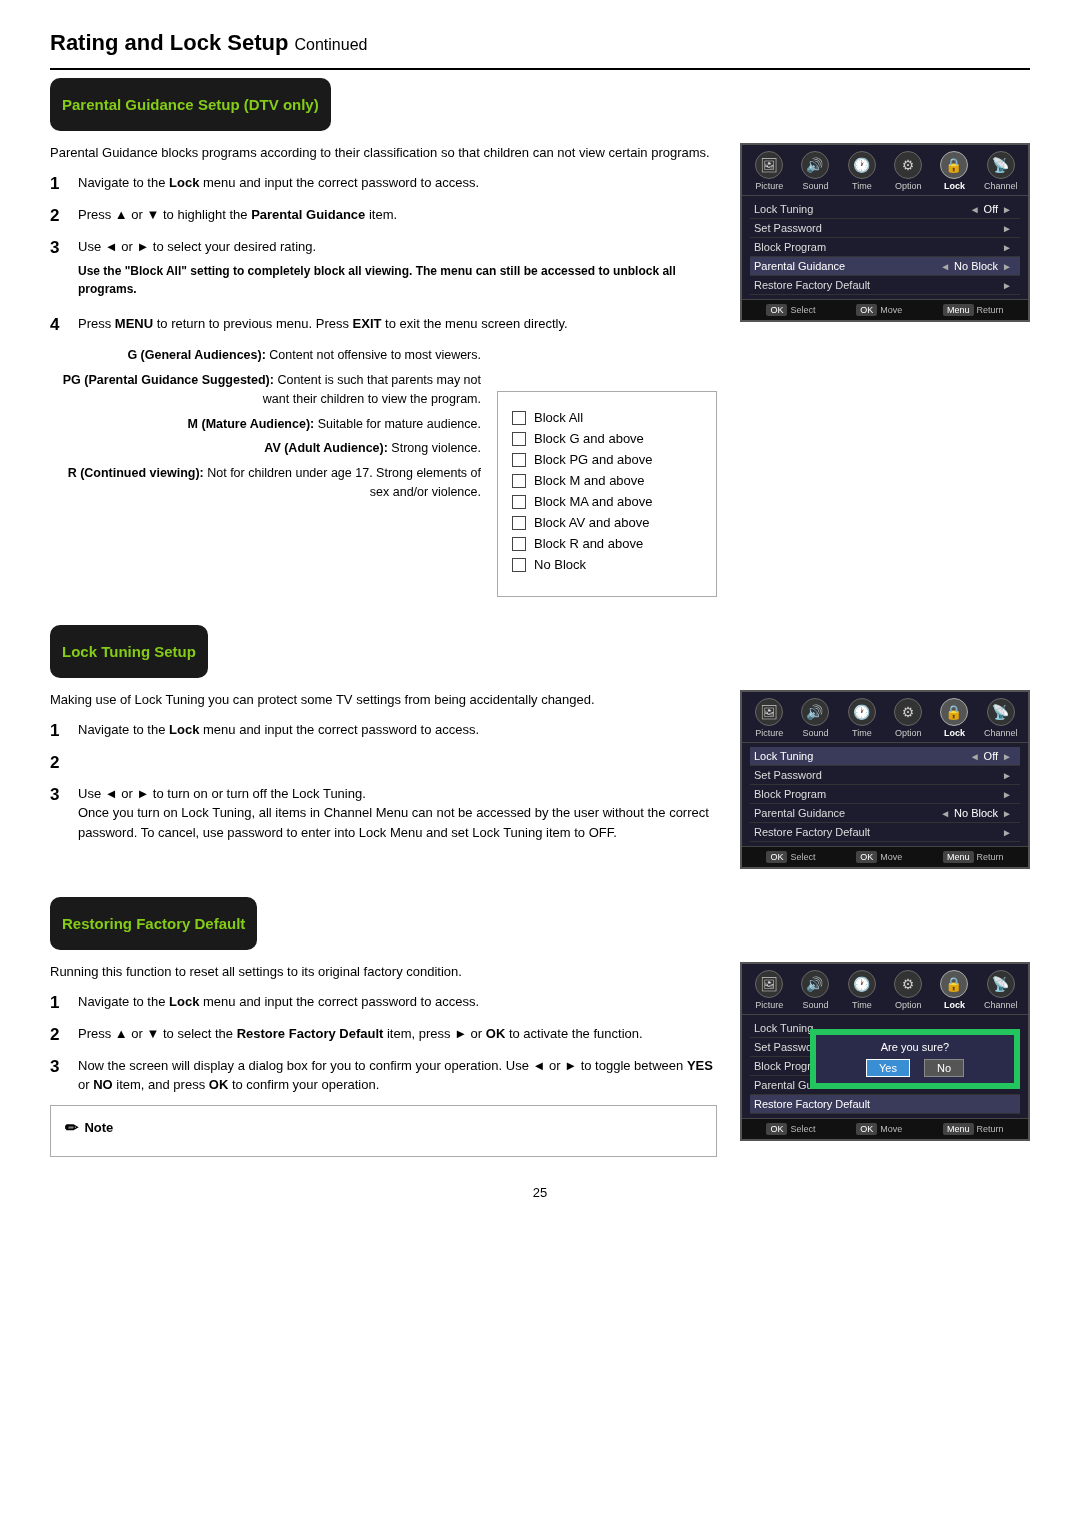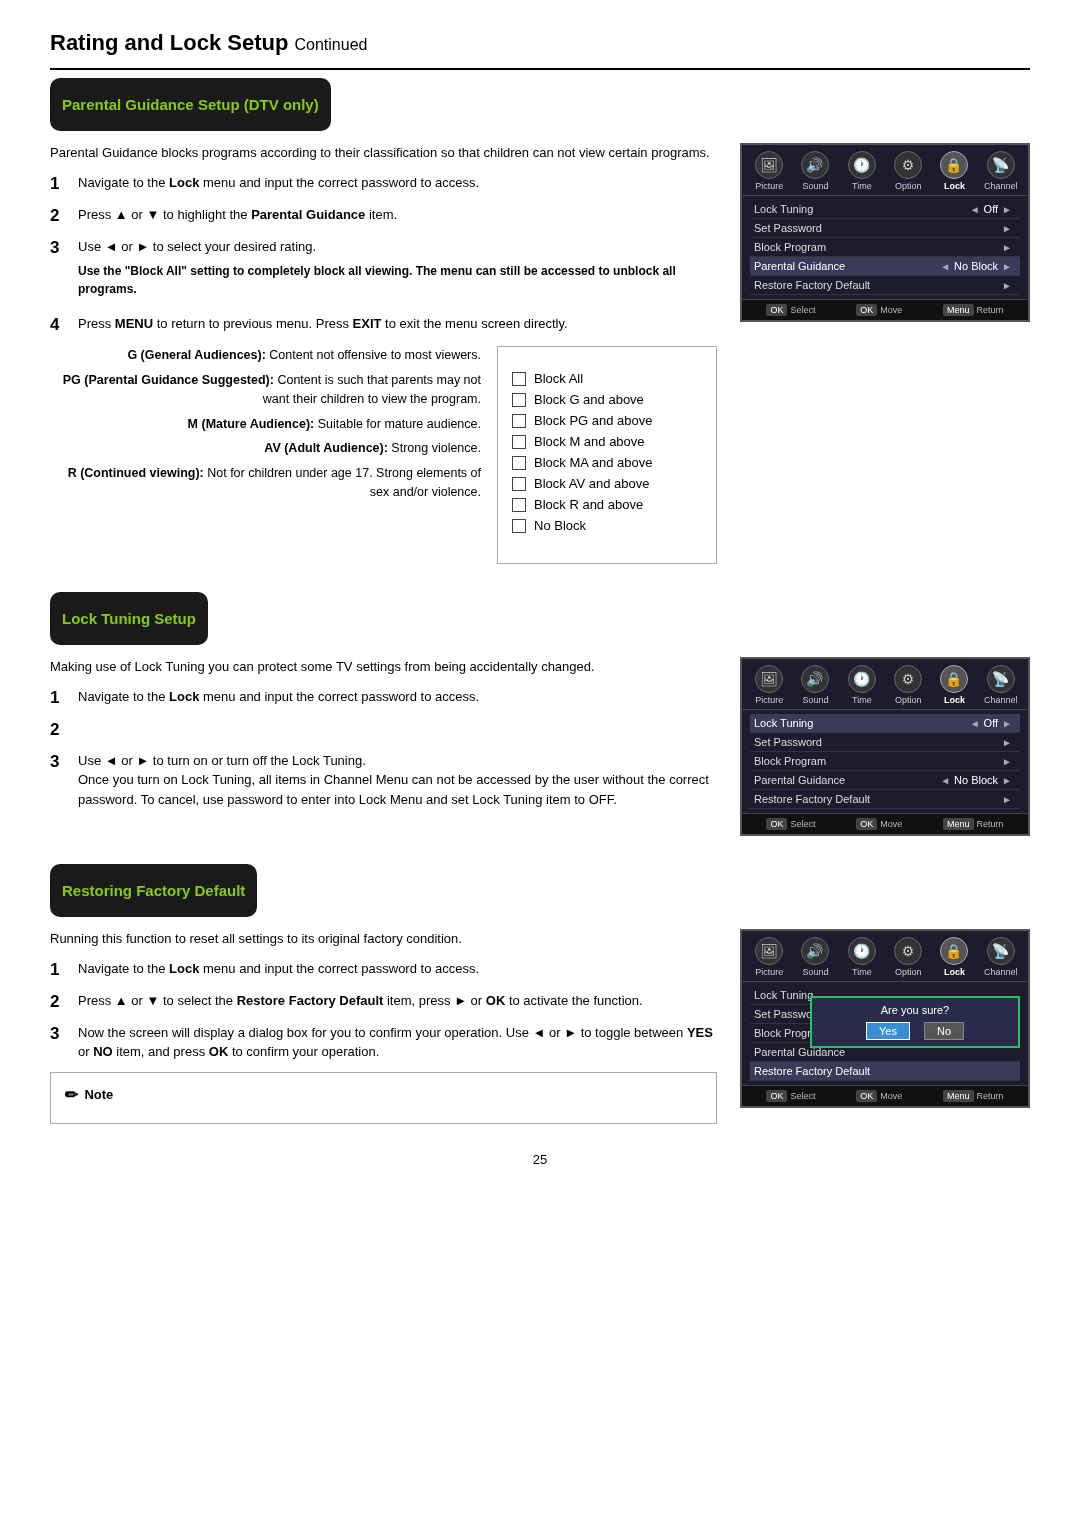--- a/index.html
+++ b/index.html
@@ -106,22 +106,23 @@
       font-size: 12.5px;
       line-height: 1.5;
     }
     .ratings-desc p { margin-bottom: 6px; }
     .ratings-desc b { font-weight: bold; }
 
     
     .ratings-panel {
       width: 220px;
       border: 1px solid #aaa;
-      padding: 24px 14px;
+      padding: 18px 14px;
       font-size: 13px;
+      margin-top: 45px;
     }
     .rating-item {
       display: flex;
       align-items: center;
       gap: 8px;
       margin-bottom: 6px;
     }
     .rating-checkbox {
       width: 14px;
       height: 14px;
@@ -588,21 +589,21 @@
             <div class="tv-menu-row">
               <span class="row-label">Block Program</span>
             </div>
             <div class="tv-menu-row">
               <span class="row-label">Parental Guidance</span>
             </div>
             <div class="tv-menu-row highlighted">
               <span class="row-label">Restore Factory Default</span>
             </div>
 
-            <div style="position:absolute; top:10px; left:60px; right:0px; z-index:10; background:#2a2a4a; border:2px solid #22c55e; padding:6px 10px; color:#fff; font-size:11px;">
+            <div style="position:absolute; top:10px; left:60px; right:0px; z-index:10; background:#2a2a4a; border:6px solid #22c55e; padding:6px 10px; color:#fff; font-size:11px;">
               <div style="text-align:center; margin-bottom:6px;">Are you sure?</div>
               <div style="display:flex; justify-content:center; gap:14px;">
                 <span style="background:#3a8fd4; border:1px solid #fff; color:#fff; padding:2px 12px; cursor:pointer;">Yes</span>
                 <span style="background:#555; border:1px solid #888; color:#fff; padding:2px 12px; cursor:pointer;">No</span>
               </div>
             </div>
           </div>
         </div>
         <div class="tv-menu-footer">
           <div class="tv-footer-item">

